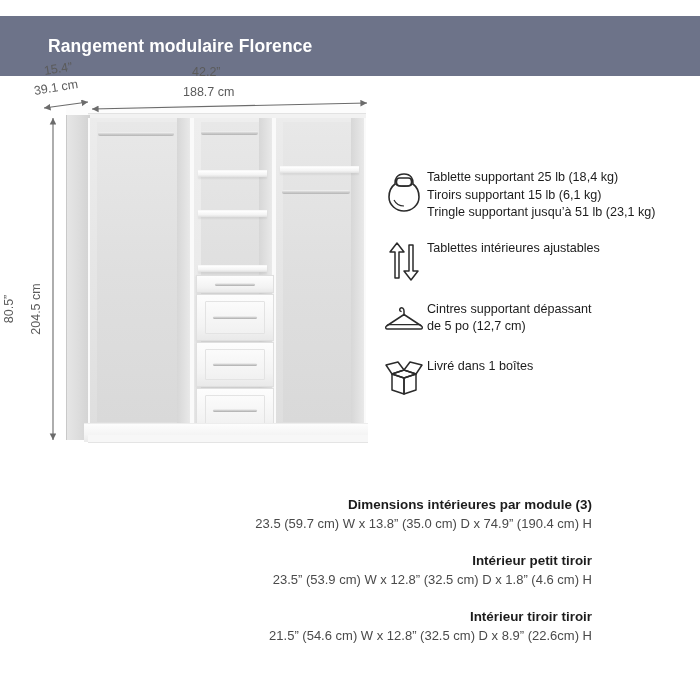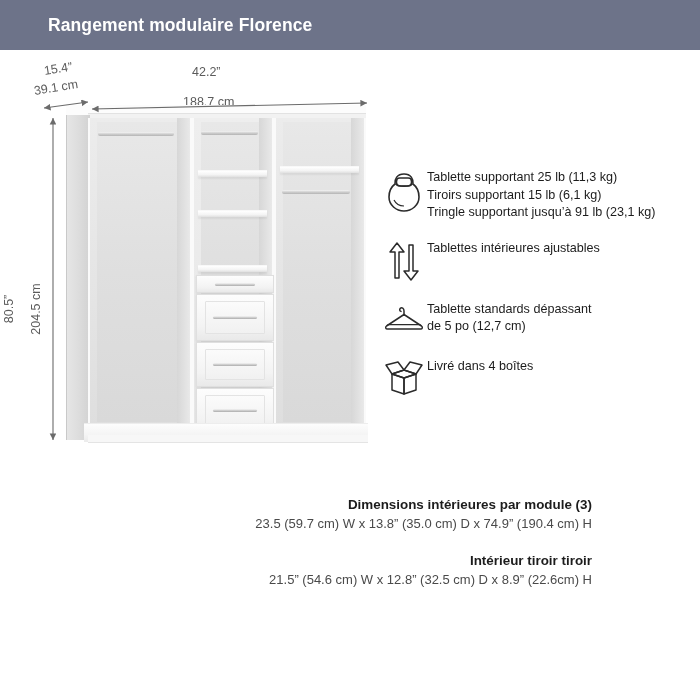--- a/index.html
+++ b/index.html
@@ -12,22 +12,22 @@
     background: #ffffff;
     font-family: "Liberation Sans", sans-serif;
     overflow: hidden;
     position: relative;
     color: #2b2b2b;
   }
 
   
   .header {
     position: absolute;
-    left: 0; top: 0;
-    width: 700px; height: 50px;
+    left: 0; top: 16px;
+    width: 700px; height: 60px;
     background: #6d7389;
   }
   .header-title {
     position: absolute;
     left: 48px; top: 50%;
     transform: translateY(-50%);
     font-size: 17.5px;
     font-weight: bold;
     color: #ffffff;
     letter-spacing: 0.1px;
@@ -55,21 +55,21 @@
   }
   .dim-depth-cm {
     left: 34px; top: 37px;
     transform: rotate(-9deg);
     transform-origin: left center;
   }
   .dim-width-in {
     left: 192px; top: 18px;
   }
   .dim-width-cm {
-    left: 183px; top: 48px;
+    left: 183px; top: 38px;
   }
   .dim-h-in {
     left: -5px; top: 255px;
     transform: rotate(-90deg);
     transform-origin: center center;
   }
   .dim-h-cm {
     left: 10px; top: 255px;
     transform: rotate(-90deg);
     transform-origin: center center;
@@ -343,23 +343,23 @@
   <div class="feature">
     <div class="feature-icon">
       <svg width="34" height="44" viewBox="0 0 34 44">
         <path d="M17 4 C10 4 7.5 9 8 14 C4 17 2 22 2 27 C2 35 9 41 17 41 C25 41 32 35 32 27 C32 22 30 17 26 14 C26.5 9 24 4 17 4 Z" fill="none" stroke="#2b2b2b" stroke-width="1.6"></path>
         <rect x="9.5" y="8" width="15" height="8" rx="3.2" fill="none" stroke="#2b2b2b" stroke-width="1.6"></rect>
         <path d="M8.5 14 C12 17 22 17 25.5 14" fill="none" stroke="#2b2b2b" stroke-width="1.4"></path>
         <path d="M7 30 C9 34 13 36 17 36" fill="none" stroke="#2b2b2b" stroke-width="1.2"></path>
       </svg>
     </div>
     <div class="feature-text">
-      <div>Tablette supportant 25 lb (11,3 kg)</div>
+      <div>Tablette supportant 25 lb (18,4 kg)</div>
       <div>Tiroirs supportant 15 lb (6,1 kg)</div>
-      <div>Tringle supportant jusqu’à 91 lb (23,1 kg)</div>
+      <div>Tringle supportant jusqu’à 51 lb (23,1 kg)</div>
     </div>
   </div>
 
   <div class="feature" style="margin-bottom:19px;">
     <div class="feature-icon">
       <svg width="34" height="40" viewBox="0 0 34 40">
         <path d="M10 38 L10 12 L5 12 L12 3 L19 12 L14 12 L14 38 Z" transform="translate(-2,-1)" fill="none" stroke="#2b2b2b" stroke-width="1.5" stroke-linejoin="round"></path>
         <path d="M10 2 L10 28 L5 28 L12 37 L19 28 L14 28 L14 2 Z" transform="translate(12,2)" fill="none" stroke="#2b2b2b" stroke-width="1.5" stroke-linejoin="round"></path>
       </svg>
     </div>
@@ -370,44 +370,48 @@
 
   <div class="feature" style="margin-bottom:21px;">
     <div class="feature-icon">
       <svg width="42" height="30" viewBox="0 0 42 30">
         <path d="M21 13 L21 9 C21 6.5 18.8 5 17.3 6.4 C16.2 7.4 16.6 9 18 9.4" fill="none" stroke="#2b2b2b" stroke-width="1.5" stroke-linecap="round"></path>
         <path d="M21 12.5 L3.5 24 C2 25.1 2.6 27 4.5 27 L37.5 27 C39.4 27 40 25.1 38.5 24 Z" fill="none" stroke="#2b2b2b" stroke-width="1.5" stroke-linejoin="round"></path>
         <line x1="4.5" y1="22.6" x2="37.5" y2="22.6" stroke="#2b2b2b" stroke-width="1.4"></line>
       </svg>
     </div>
     <div class="feature-text">
-      <div>Tablette standards dépassant</div>
+      <div>Cintres supportant dépassant</div>
       <div>de 5 po (12,7 cm)</div>
     </div>
   </div>
 
   <div class="feature">
     <div class="feature-icon">
       <svg width="40" height="38" viewBox="0 0 40 38">
         <path d="M8 15 L20 19 L32 15 L20 11 Z" fill="none" stroke="#2b2b2b" stroke-width="1.5" stroke-linejoin="round"></path>
         <path d="M8 15 L2 6 L14 3 L20 11 Z" fill="none" stroke="#2b2b2b" stroke-width="1.5" stroke-linejoin="round"></path>
         <path d="M32 15 L38 6 L26 3 L20 11 Z" fill="none" stroke="#2b2b2b" stroke-width="1.5" stroke-linejoin="round"></path>
         <path d="M8 15 L8 31 L20 35 L20 19 Z" fill="none" stroke="#2b2b2b" stroke-width="1.5" stroke-linejoin="round"></path>
         <path d="M32 15 L32 31 L20 35 L20 19 Z" fill="none" stroke="#2b2b2b" stroke-width="1.5" stroke-linejoin="round"></path>
       </svg>
     </div>
     <div class="feature-text">
-      <div>Livré dans 4 boîtes</div>
+      <div>Livré dans 1 boîtes</div>
     </div>
   </div>
 
 </div>
 
 <div class="specs">
   <div class="spec-item">
     <div class="spec-title">Dimensions intérieures par module (3)</div>
     <div class="spec-value">23.5 (59.7 cm) W x 13.8” (35.0 cm) D x 74.9” (190.4 cm) H</div>
   </div>
   <div class="spec-item">
+    <div class="spec-title">Intérieur petit tiroir</div>
+    <div class="spec-value">23.5” (53.9 cm) W x 12.8” (32.5 cm) D x 1.8” (4.6 cm) H</div>
+  </div>
+  <div class="spec-item">
     <div class="spec-title">Intérieur tiroir tiroir</div>
     <div class="spec-value">21.5” (54.6 cm) W x 12.8” (32.5 cm) D x 8.9” (22.6cm) H</div>
   </div>
 </div>
 
 </body></html>

